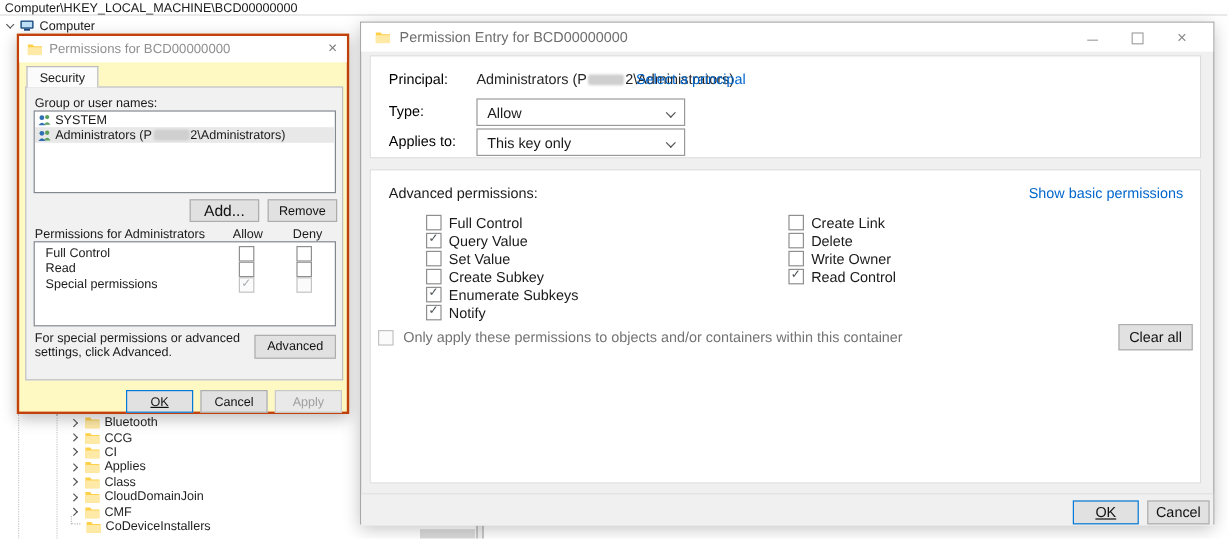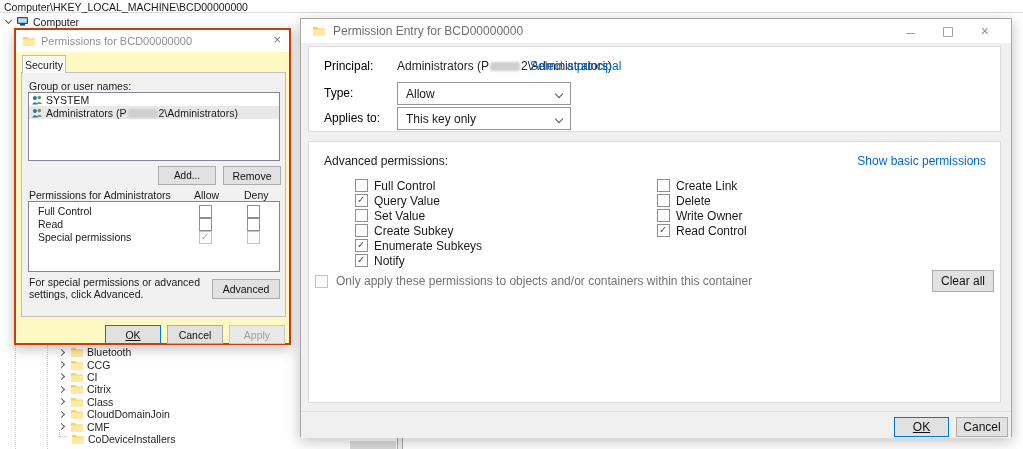--- a/index.html
+++ b/index.html
@@ -41,29 +41,29 @@
           margin:0 1px;filter:blur(1px);vertical-align:-1px;}
 
   
   .dlg1{left:14px;top:28px;width:277px;height:317px;background:#fef9c3;border:2px solid #c2410c;
         box-shadow:0 4px 12px rgba(0,0,0,.25);box-sizing:border-box;font-size:10.5px;}
   .dlg1-title{position:absolute;left:0;top:0;width:100%;height:22px;background:#fff;
               display:flex;align-items:center;padding-left:7px;box-sizing:border-box;color:#909090;font-size:11px;}
   .dlg1-title .dlg-icon{margin-right:6px;display:inline-flex;}
   .close-x{position:absolute;top:3px;font-size:13px;color:#7c7c7c;line-height:14px;}
   .dlg1 .close-x{right:8px;}
-  .tab{position:absolute;left:6px;top:25px;width:44px;height:18px;background:#fbfbfb;
+  .tab{position:absolute;left:6px;top:25px;width:60px;height:18px;background:#fbfbfb;
        border:1px solid #bcbcbc;border-bottom:none;display:flex;align-items:center;justify-content:center;z-index:2;box-sizing:border-box;}
   .tabpage{position:absolute;left:5px;top:42px;width:265px;height:245px;background:#f1f1f1;border:1px solid #c0c0c0;box-sizing:border-box;}
   .group-label{position:absolute;left:7px;top:7px;}
   .users-list{position:absolute;left:6px;top:19px;width:252px;height:69px;background:#fff;border:1px solid #828790;box-sizing:border-box;overflow:hidden;}
   .user-row{height:13px;display:flex;align-items:center;padding-left:2px;gap:3px;white-space:nowrap;}
   .user-row.sel{background:var(--sel,#E8E8E8);}
   .user-row .uicon{display:inline-flex;flex:none;}
-  .add-btn{position:absolute;left:136px;top:93px;width:58px;height:19px;font-size:10px;}
+  .add-btn{position:absolute;left:136px;top:93px;width:58px;height:19px;font-size:13px;}
   .remove-btn{position:absolute;left:201px;top:93px;width:58px;height:19px;font-size:10.5px;}
   .perm-head-label{position:absolute;left:7px;top:116px;}
   .allow-head{position:absolute;left:172px;top:116px;}
   .deny-head{position:absolute;left:222px;top:116px;}
   .perm-list{position:absolute;left:6px;top:128px;width:252px;height:71px;background:#fff;border:1px solid #828790;box-sizing:border-box;padding-top:3px;}
   .perm-row{height:13px;position:relative;}
   .perm-row .plabel{position:absolute;left:9px;top:0;}
   .perm-row .cba{position:absolute;left:170px;top:0;}
   .perm-row .cbd{position:absolute;left:218px;top:0;}
   .note{position:absolute;left:7px;top:203px;width:178px;line-height:1.18;}
@@ -164,21 +164,21 @@
       <div class="tree-row">
         <span class="tchev">
           <span class="chev right"></span>
         </span>
         <span class="fic">
           <svg width="12" height="10" viewBox="0 0 12 10">
             <path d="M0 1h4.2l1.2 1.6H12V10H0z" fill="#FFD04A"></path>
             <path d="M0 3.4h12V10H0z" fill="#FFE9A6"></path>
           </svg>
         </span>
-        <span>Citrix</span>
+        <span>Applies</span>
       </div>
       <div class="tree-row">
         <span class="tchev">
           <span class="chev right"></span>
         </span>
         <span class="fic">
           <svg width="12" height="10" viewBox="0 0 12 10">
             <path d="M0 1h4.2l1.2 1.6H12V10H0z" fill="#FFD04A"></path>
             <path d="M0 3.4h12V10H0z" fill="#FFE9A6"></path>
           </svg>

